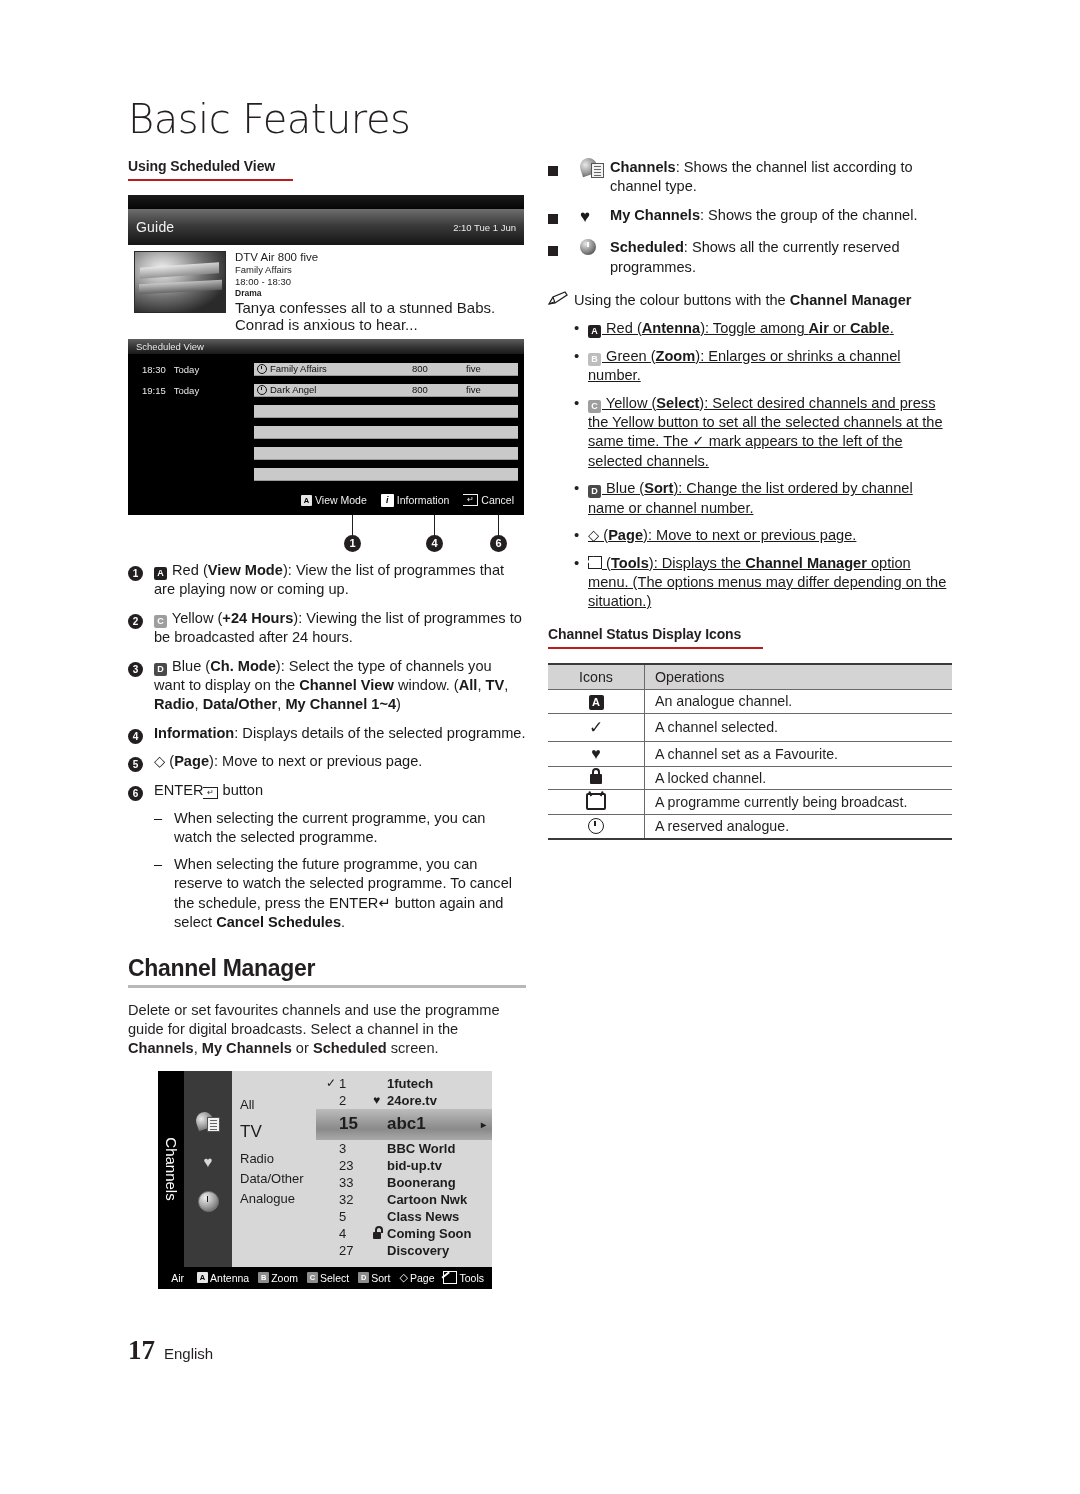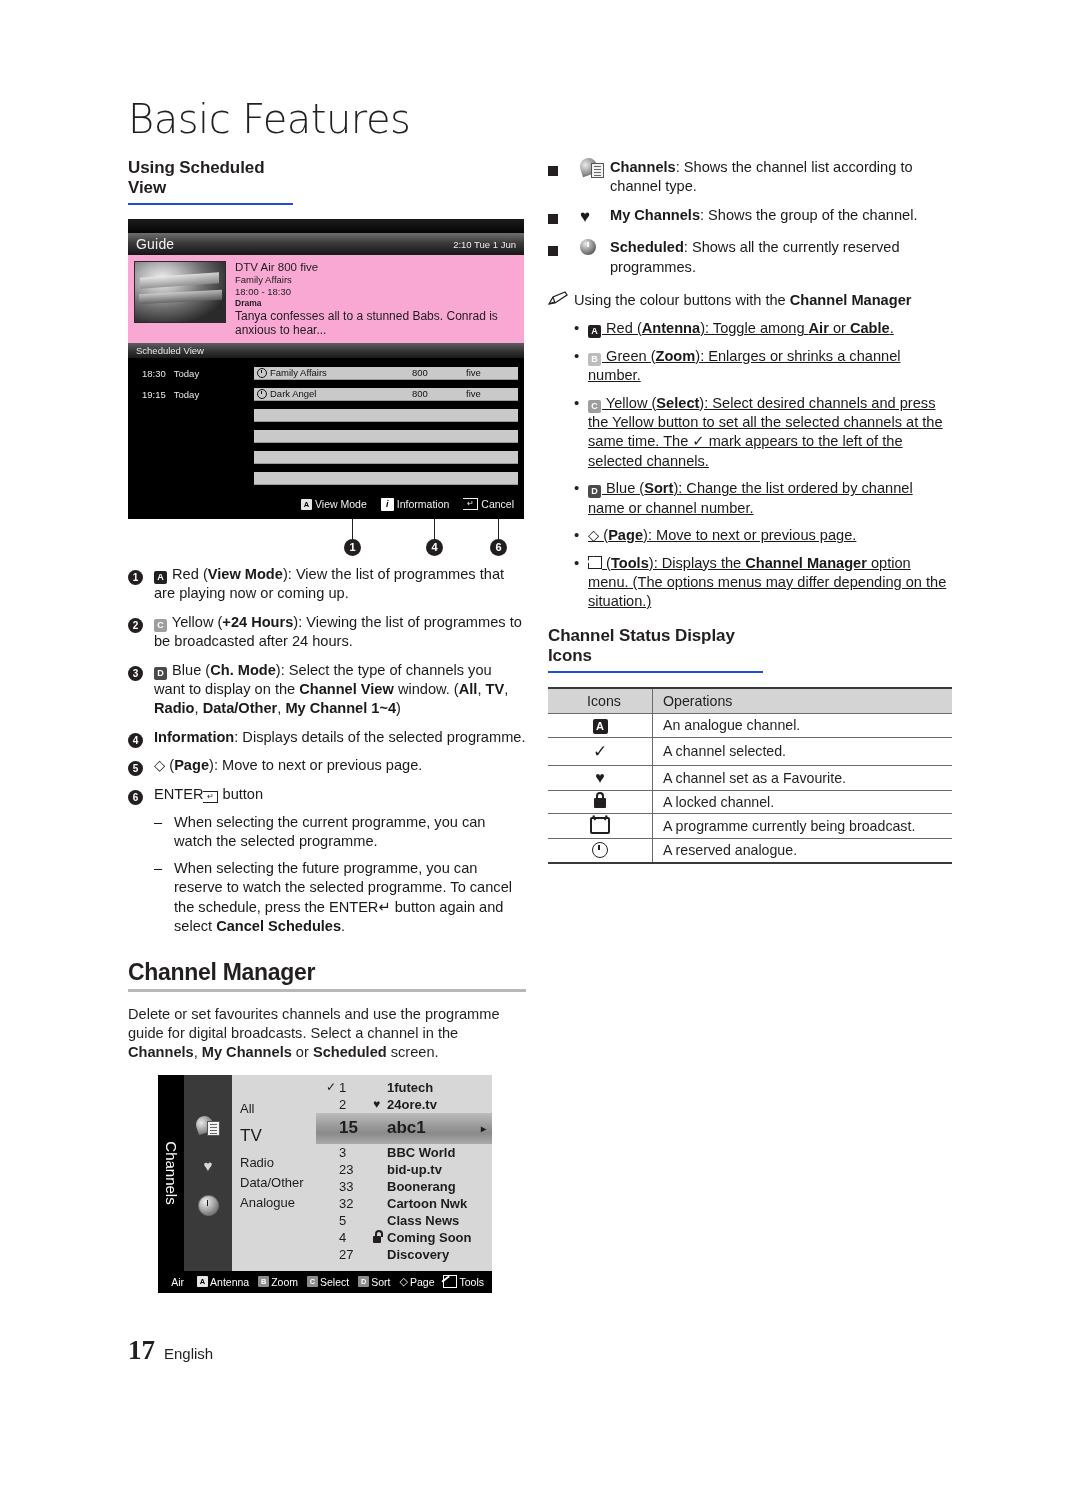--- a/index.html
+++ b/index.html
@@ -44,25 +44,25 @@
   }
   .col-right {
     position: absolute;
     left: 548px;
     top: 158px;
     width: 404px;
   }
 
   
   .subhead {
-    font-size: 17px;
+    font-size: 14px;
     font-weight: bold;
     color: #231f20;
     padding-bottom: 5px;
-    border-bottom: 2px solid #1d4ed8;
+    border-bottom: 2px solid #b91c1c;
     display: block;
     width: 165px;
     margin: 0 0 14px 0;
     letter-spacing: -0.1px;
   }
   .subhead.wide { width: 215px; }
 
   .h2-title {
     font-size: 23px;
     font-weight: bold;
@@ -91,39 +91,39 @@
     position: relative;
     width: 396px;
     background: #000;
     margin-top: 2px;
   }
   .tv-topbar {
     height: 14px;
     background: linear-gradient(180deg,#1c1c1c 0%, #050505 100%);
   }
   .tv-titlebar {
-    height: 22px;
+    height: 36px;
     background: linear-gradient(180deg,#6e6e6e 0%, #3b3b3b 45%, #151515 100%);
     display: flex;
     align-items: center;
     justify-content: space-between;
     padding: 0 8px;
     box-sizing: border-box;
   }
   .tv-titlebar .t-left {
     color: #f2f2f2;
     font-size: 14px;
     letter-spacing: 0.2px;
   }
   .tv-titlebar .t-right {
     color: #eaeaea;
     font-size: 9.5px;
   }
   .tv-info {
-    background: #f9a8d4;
+    background: #ffffff;
     display: flex;
     padding: 6px 6px 6px 6px;
     box-sizing: border-box;
   }
   .tv-thumb {
     width: 92px;
     height: 62px;
     flex: 0 0 92px;
     background:
       radial-gradient(ellipse at 30% 28%, #f0f0f0 0%, #b9b9b9 22%, #6d6d6d 48%, #2a2a2a 78%),
@@ -147,21 +147,21 @@
     width:92%; height:16%;
     background: linear-gradient(180deg,#d0d0d0,#606060);
     transform: skewY(-3deg);
     opacity:.8;
   }
   .tv-info-text { padding-left: 9px; color:#1d1d1d; }
   .tv-info-text .l1 { font-size: 11.5px; margin-bottom:1px;}
   .tv-info-text .l2 { font-size: 9.5px; margin-bottom:1px;}
   .tv-info-text .l3 { font-size: 9.5px; margin-bottom:1px;}
   .tv-info-text .l4 { font-size: 8.5px; font-weight:bold; margin-bottom:1px;}
-  .tv-info-text .l5 { font-size: 12px; }
+  .tv-info-text .l5 { font-size: 15px; }
 
   .tv-sched-label {
     background: linear-gradient(180deg,#5e5e5e 0%, #303030 60%, #1a1a1a 100%);
     color:#e9e9e9;
     font-size: 9.5px;
     padding: 2px 8px;
   }
   .tv-rows { background:#000; padding: 5px 6px 0 6px;}
   .tv-row {
     display:flex;
@@ -375,21 +375,21 @@
   }
   table.status-table th {
     background: #d4d4d4;
     border: 1px solid #6a6a6a;
     border-left: none; border-right: none;
     font-weight: normal;
     padding: 4px 0 4px 10px;
     text-align: left;
     color:#231f20;
   }
-  table.status-table th.ic { text-align:center; width:96px; padding-left:8px; border-right:1px solid #6a6a6a;}
+  table.status-table th.ic { text-align:center; width:96px; padding-left:0; border-right:1px solid #6a6a6a;}
   table.status-table td {
     border-bottom: 1px solid #6a6a6a;
     padding: 3px 0 3px 10px;
     color:#231f20;
   }
   table.status-table td.ic {
     text-align:center; width:96px; padding-left:0;
     border-right:1px solid #6a6a6a;
   }
   table.status-table tr:first-child th { border-top: 2px solid #3a3a3a; }

